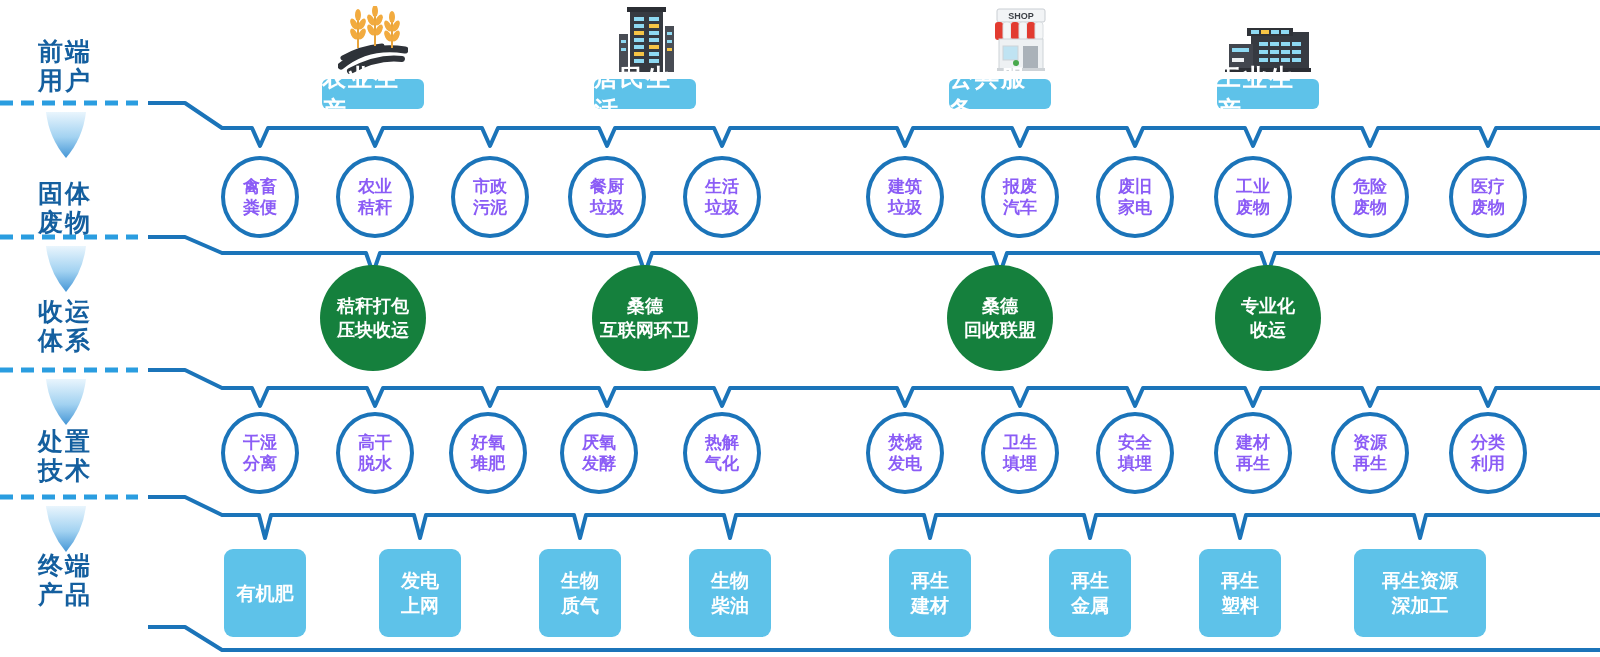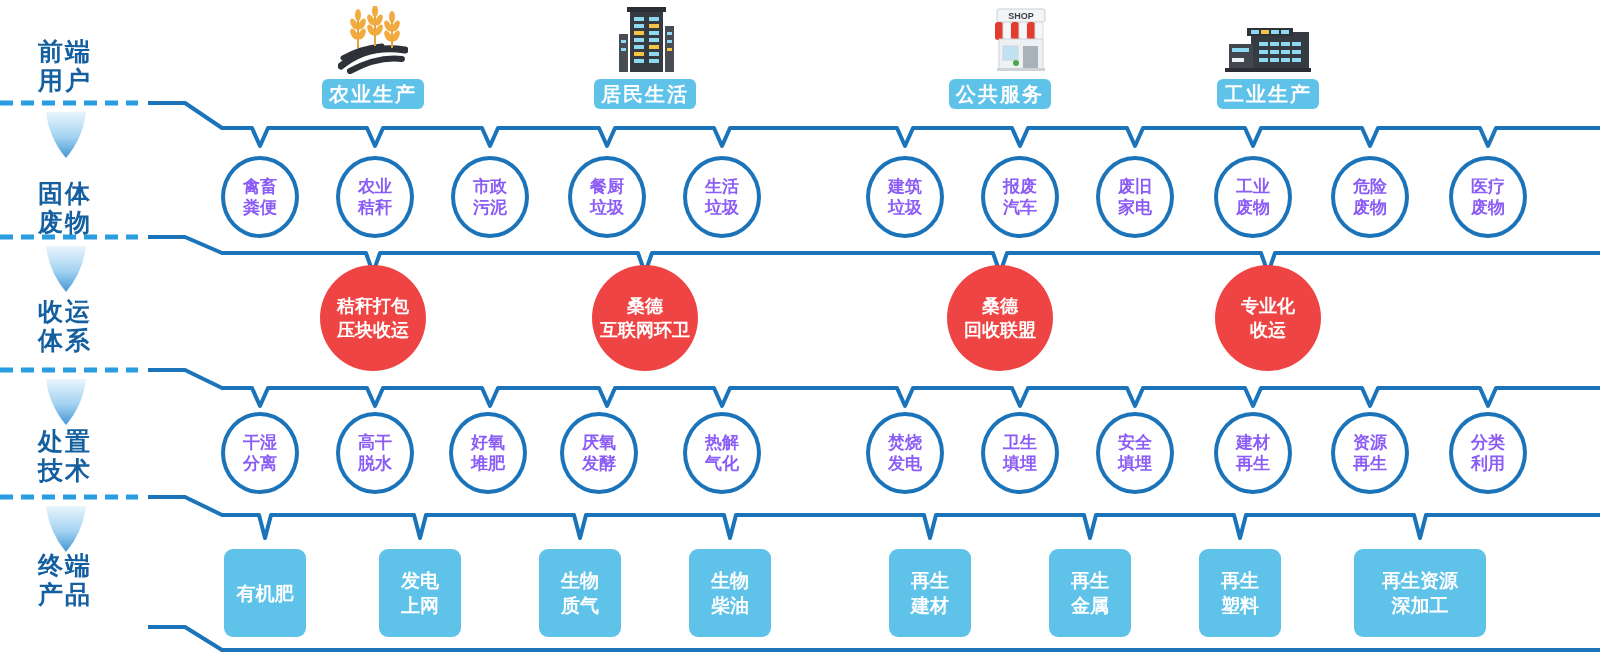--- a/index.html
+++ b/index.html
@@ -4,26 +4,26 @@
 <style>
   html,body{margin:0;padding:0;background:#fff;}
   .canvas{position:relative;width:1600px;height:657px;background:#ffffff;overflow:hidden;
           font-family:"Liberation Sans","DejaVu Sans",sans-serif;}
   .connectors{position:absolute;left:0;top:0;width:1600px;height:657px;}
   .side-label{position:absolute;left:26px;width:78px;text-align:center;font-size:25px;font-weight:bold;
               color:#145f9f;line-height:29px;letter-spacing:2px;white-space:pre-line;}
   .circle{position:absolute;border-radius:50%;display:flex;align-items:center;justify-content:center;
           text-align:center;font-weight:bold;white-space:pre-line;box-sizing:content-box;}
   .circle.small{width:70px;height:74px;border:4px solid #1b74b9;color:#8b5cf6;font-size:17px;line-height:21px;background:#fff;}
-  .circle.big{width:106px;height:106px;background:#ef4444;color:#ffffff;font-size:18px;line-height:24px;}
+  .circle.big{width:106px;height:106px;background:#15803d;color:#ffffff;font-size:18px;line-height:24px;}
   .row2{top:156px;} .row4{top:412px;} .row3{top:265px;}
   .pbox{position:absolute;top:549px;height:88px;background:#5ec2e9;border-radius:9px;color:#fff;font-weight:bold;
         font-size:19px;line-height:25px;display:flex;align-items:center;justify-content:center;text-align:center;white-space:pre-line;}
   .pill{position:absolute;top:79px;width:102px;height:30px;background:#5ec2e9;border-radius:6px;color:#fff;
-        font-weight:bold;font-size:20px;display:flex;align-items:center;justify-content:center;letter-spacing:2px;}
+        font-weight:bold;font-size:24px;display:flex;align-items:center;justify-content:center;letter-spacing:2px;}
   .cat-icon{position:absolute;}
 </style>
 </head>
 <body>
 
 <div class="canvas">
 
   <svg class="connectors" viewBox="0 0 1600 657">
     <defs>
       <linearGradient id="arrowGrad" x1="0" y1="0" x2="0" y2="1">

